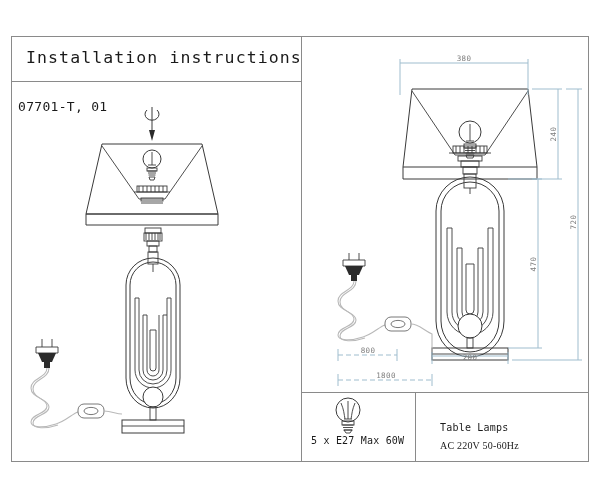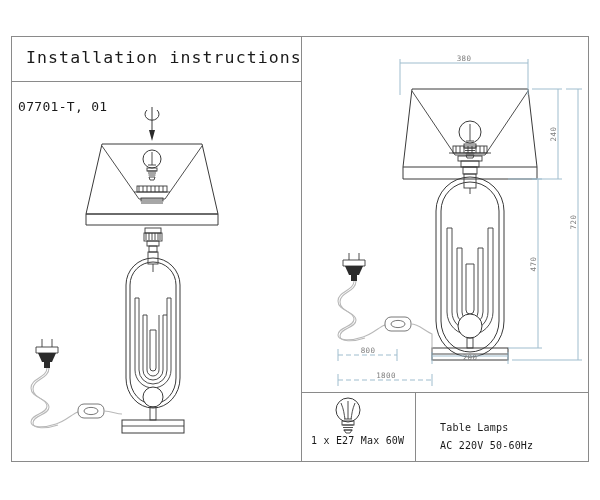--- a/index.html
+++ b/index.html
@@ -12,21 +12,21 @@
   .title-rule{position:absolute;left:11px;top:81px;width:290px;height:1px;background:#8a8a8a;}
   .hdiv-br{position:absolute;left:301px;top:392px;width:288px;height:1px;background:#8a8a8a;}
   .vdiv-br{position:absolute;left:415px;top:392px;width:1px;height:70px;background:#8a8a8a;}
   .title{position:absolute;left:26px;top:48px;width:270px;
          font-size:16.5px;letter-spacing:1.1px;color:#1a1a1a;white-space:nowrap;}
   .model{position:absolute;left:18px;top:99px;font-size:13px;color:#1a1a1a;letter-spacing:.3px;}
   .spec{position:absolute;font-size:10px;color:#1a1a1a;letter-spacing:.2px;white-space:nowrap;}
   .bulbcap{left:311px;top:435px;}
   .coll1{left:440px;top:404px;}
   .coll2{left:440px;top:422px;}
-  .coll3{left:440px;top:440px;}
+  .coll3{left:440px;top:440px;font-family:Liberation Serif, serif;}
   svg{position:absolute;left:0;top:0;overflow:visible;}
   .ln{fill:none;stroke:#3a3a3a;stroke-width:1;}
   .ln2{fill:none;stroke:#3a3a3a;stroke-width:.9;}
   .thin{fill:none;stroke:#555;stroke-width:.8;}
   .cord{fill:none;stroke:#b9b9b9;stroke-width:1.1;}
   .dim{fill:none;stroke:#9fbdce;stroke-width:1;}
   .dimdash{fill:none;stroke:#9fbdce;stroke-width:1;stroke-dasharray:5 3;}
   .dimtxt{font-family:"DejaVu Sans Mono","Liberation Mono",monospace;
           font-size:7.5px;fill:#7d7d7d;letter-spacing:.4px;}
   .blk{fill:#2b2b2b;}
@@ -256,17 +256,17 @@
       <path class="ln2" d="M348,401 L348,419"></path>
       <path class="ln2" d="M344,419 L352,419"></path>
       <path class="ln2" d="M341,403 C344,410 344,414 345,419"></path>
       <path class="ln2" d="M355,403 C352,410 352,414 351,419"></path>
       <rect class="ln2" x="342" y="421" width="12" height="4"></rect>
       <path class="ln2" d="M342.5,425 L353.5,425 M343,427.5 L353,427.5 M343.5,430 L352.5,430"></path>
       <path class="ln2" d="M344,430 L352,430 L350,433 L346,433 Z"></path>
     </g>
   </svg>
 
-  <div class="spec bulbcap">1 x E27 Max 60W</div>
+  <div class="spec bulbcap">5 x E27 Max 60W</div>
   <div class="spec coll2">Table Lamps</div>
   <div class="spec coll3">AC 220V   50-60Hz</div>
 
 </div>
 
 </body></html>

